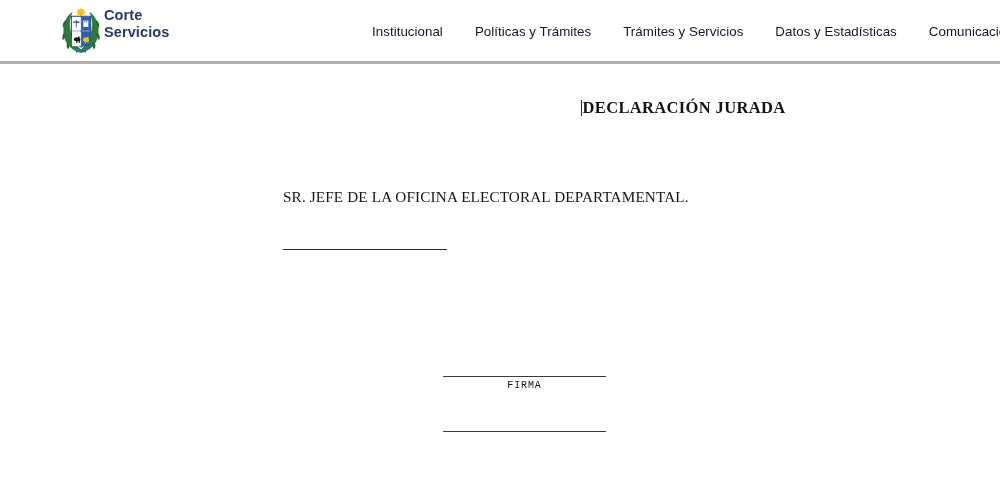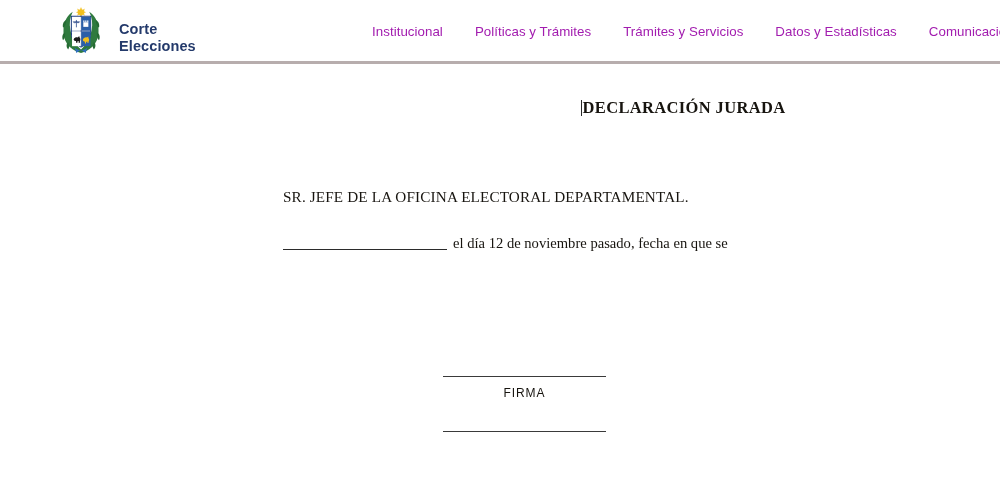--- a/index.html
+++ b/index.html
@@ -18,22 +18,22 @@
     height: 64px;
     background: #ffffff;
     border-bottom: 3px solid #b7adad;
   }
 
   #brand {
     position: absolute;
     left: 58px;
     top: 7px;
     display: flex;
-    align-items: flex-end;
-    gap: 15px;
+    align-items: flex-start;
+    gap: 0;
     text-decoration: none;
   }
 
   #coat-of-arms { width: 46px; height: 48px; display: block; }
 
   #brand-text {
     display: flex;
     flex-direction: column;
     line-height: 1.18;
   }
@@ -49,21 +49,21 @@
     position: absolute;
     left: 372px;
     top: 24px;
     display: flex;
     gap: 32px;
     white-space: nowrap;
   }
   #main-nav a {
     font-family: "Liberation Sans", sans-serif;
     font-size: 13.3px;
-    color: #a21caf;
+    color: #0f172a;
     text-decoration: none;
     letter-spacing: .05px;
   }
 
   
   #document {
     position: relative;
     width: 1000px;
     height: 436px;
     background: #ffffff;
@@ -134,23 +134,23 @@
   }
   #sign-firma { top: 312px; }
   #sign-aclaracion { top: 367px; }
 
   .sign-rule {
     width: 163px;
     height: 0;
     border-top: 1.3px solid #3a3a3a;
   }
   .sign-label {
-    margin-top: 9px;
-    font-family: Liberation Sans, sans-serif;
-    font-size: 12px;
+    margin-top: 3px;
+    font-family: Liberation Mono, monospace;
+    font-size: 10px;
     letter-spacing: .9px;
   }
 </style>
 </head>
 <body>
 
 <div id="site-header">
 
   <a id="brand" href="#">
     <svg id="coat-of-arms" viewBox="0 0 100 104">
@@ -199,41 +199,41 @@
       <rect x="30.5" y="53" width="19" height="32" fill="#ffffff"></rect>
       <path d="M34 70 c2-4 6-5 9-4 l3-3 1 3 c2 2 2 5 1 7 l-1 5 -2 0 0-4 -3 1 0 3 -2 0 -1-4 c-3 0-5-2-5-4 Z" fill="#1a1a1a"></path>
 
       <rect x="50.5" y="53" width="20" height="32" fill="#2b5fa8"></rect>
       <path d="M54 71 c1-4 5-6 9-5 l3-2 0 3 c2 2 2 5 1 7 l-1 4 -2 0 0-3 -3 1 0 3 -2 0 -1-4 c-2 0-4-2-4-4 Z" fill="#f2c01e"></path>
 
       <path d="M36 88 C44 96 56 96 64 88 L60 100 L50 92 L40 100 Z" fill="#2f6fbd"></path>
     </svg>
     <span id="brand-text">
       <span>Corte</span>
-      <span>Elecciones</span>
+      <span>Servicios</span>
     </span>
   </a>
 
   <nav id="main-nav">
     <a href="#">Institucional</a>
     <a href="#">Políticas y Trámites</a>
     <a href="#">Trámites y Servicios</a>
     <a href="#">Datos y Estadísticas</a>
     <a href="#">Comunicación</a>
   </nav>
 </div>
 
 <div id="document">
 
   <div id="doc-title"><span class="caret"></span><span>DECLARACIÓN JURADA</span></div>
 
   <div id="addressee">SR. JEFE DE LA OFICINA ELECTORAL DEPARTAMENTAL.</div>
 
   <div id="body-block">
-    <div><span class="fill-line"></span><span>el día 12 de noviembre pasado, fecha en que se</span></div>
+    <div><span class="fill-line"></span></div>
   </div>
 
 
   <div id="sign-firma" class="sign-block">
     <div class="sign-rule"></div>
     <div class="sign-label">FIRMA</div>
   </div>
 
   <div id="sign-aclaracion" class="sign-block">
     <div class="sign-rule"></div>

